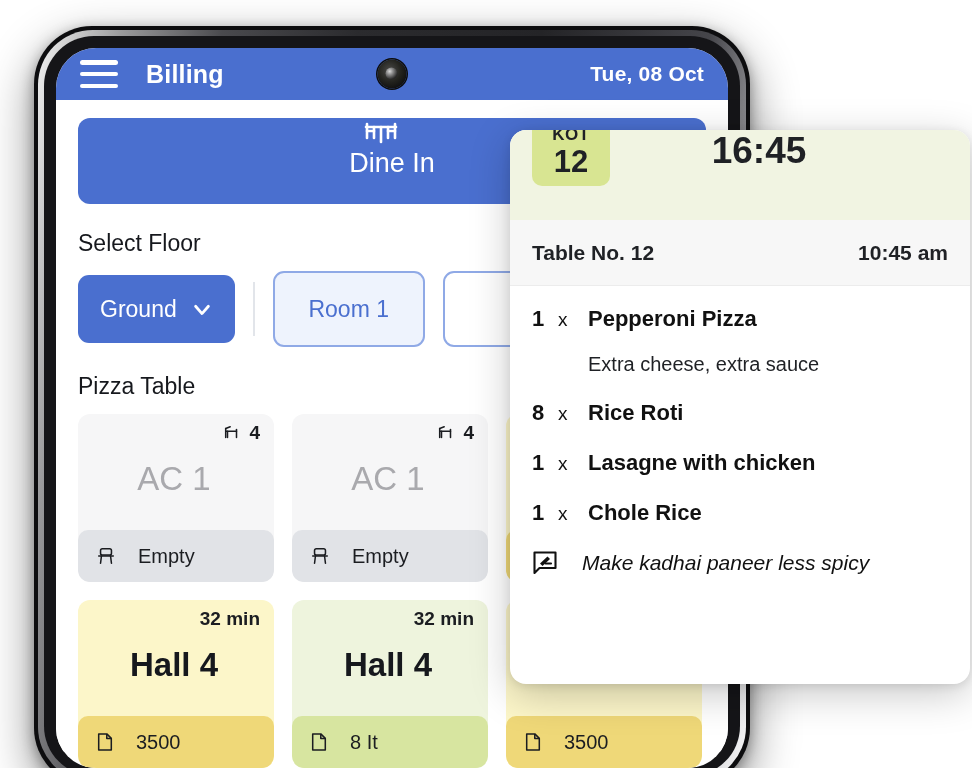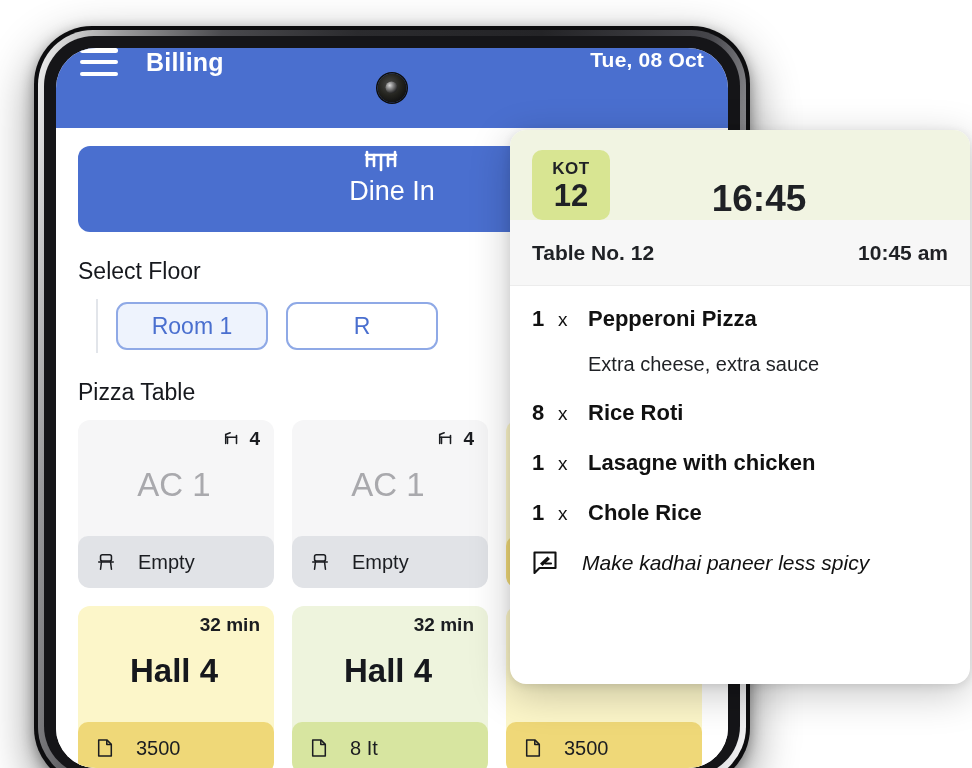--- a/index.html
+++ b/index.html
@@ -30,22 +30,22 @@
   }
   .phone-screen{
     position:absolute; left:56px; top:48px; width:672px; height:720px;
     border-radius:40px;
     background:#ffffff;
     overflow:hidden;
   }
 
   
   .appbar{
-    position:relative; height:80px; background:#4a6fcf;
-    display:flex; padding:0 24px;
+    position:relative; height:52px; background:#4a6fcf;
+    display:flex; align-items:center; padding:0 24px;
   }
   .hamburger{ width:38px; height:28px; display:flex; flex-direction:column;
     justify-content:space-between; cursor:pointer; margin-right:28px; }
   .hamburger span{ display:block; height:4.5px; background:#fff; border-radius:3px; }
   .appbar-title{ color:#fff; font-size:25px; font-weight:bold; letter-spacing:.2px; }
   .appbar-date{ color:#fff; font-size:21px; font-weight:bold; margin-left:auto; letter-spacing:.2px;}
   .camera{
     position:absolute; left:50%; top:50%; transform:translate(-50%,-50%);
     width:29px; height:29px; border-radius:50%;
     background:radial-gradient(circle at 42% 38%, #4a4a48 0%, #24241f 45%, #111 75%, #000 100%);
@@ -71,21 +71,21 @@
   .section-label{ font-size:23px; color:#16181d; margin:26px 0 14px 0; }
 
   .floor-row{ display:flex; align-items:center; gap:0; }
   .floor-active{
     background:#4a6fcf; color:#fff; border-radius:11px;
     height:68px; display:flex; align-items:center; gap:14px;
     padding:0 22px; font-size:23px; font-weight:500;
   }
   .floor-divider{ width:2px; height:54px; background:#e2e5ea; margin:0 18px; }
   .floor-chip{
-    height:48px; min-width:152px; border:2px solid #8fa9e6; border-radius:11px;
+    height:76px; min-width:152px; border:2px solid #8fa9e6; border-radius:11px;
     background:#eef3fd; color:#4a6fcf; font-size:23px;
     display:flex; align-items:center; justify-content:center;
     margin-right:18px; flex:0 0 auto;
   }
   .floor-chip.plain{ background:#ffffff; }
 
   .table-grid{ display:flex; gap:18px; margin-top:4px; }
   .table-card{
     width:196px; border-radius:12px; overflow:hidden; flex:0 0 auto;
     background:#f6f6f7;
@@ -113,21 +113,21 @@
   svg{ display:block; }
 
   
   .kot-panel{
     position:absolute; left:510px; top:130px; width:460px; height:554px;
     background:#ffffff; border-radius:16px;
     box-shadow:0 10px 40px rgba(0,0,0,.22), 0 2px 10px rgba(0,0,0,.10);
     overflow:hidden;
   }
   .kot-head{
-    height:90px; background:#f1f4e2; display:flex; align-items:flex-end; padding:0 22px;
+    height:90px; background:#f1f4e2; display:flex; align-items:flex-start; padding:0 22px;
     position:relative;
   }
   .kot-badge{
     background:#d8e592; border-radius:10px; width:78px; height:70px;
     display:flex; flex-direction:column; align-items:center; justify-content:center;
     margin-top:-14px;
   }
   .kot-badge .k{ font-size:17px; font-weight:bold; color:#1f2125; letter-spacing:.5px; }
   .kot-badge .n{ font-size:31px; font-weight:bold; color:#1f2125; line-height:1; margin-top:1px;}
   .kot-time{ flex:1; text-align:center; font-size:37px; font-weight:bold; color:#1f2125; padding-right:40px;}
@@ -192,20 +192,28 @@
         <span class="mode-caret">
           <svg viewBox="0 0 26 26" width="26" height="26">
             <polyline points="5,9 13,18 21,9" fill="none" stroke="#fff" stroke-width="3.2" stroke-linecap="round" stroke-linejoin="round"></polyline>
           </svg>
         </span>
       </div>
 
       <div class="section-label">Select Floor</div>
 
       <div class="floor-row">
+        <div class="floor-active">
+          <span>Ground</span>
+          <span>
+            <svg viewBox="0 0 24 24" width="22" height="22">
+              <polyline points="5,9 12,17 19,9" fill="none" stroke="#fff" stroke-width="3" stroke-linecap="round" stroke-linejoin="round"></polyline>
+            </svg>
+          </span>
+        </div>
         <div class="floor-divider"></div>
         <div class="floor-chip">Room 1</div>
         <div class="floor-chip plain">R</div>
       </div>
 
       <div class="section-label">Pizza Table</div>
 
       <div class="table-grid">
 
         <div class="table-card card-gray">

